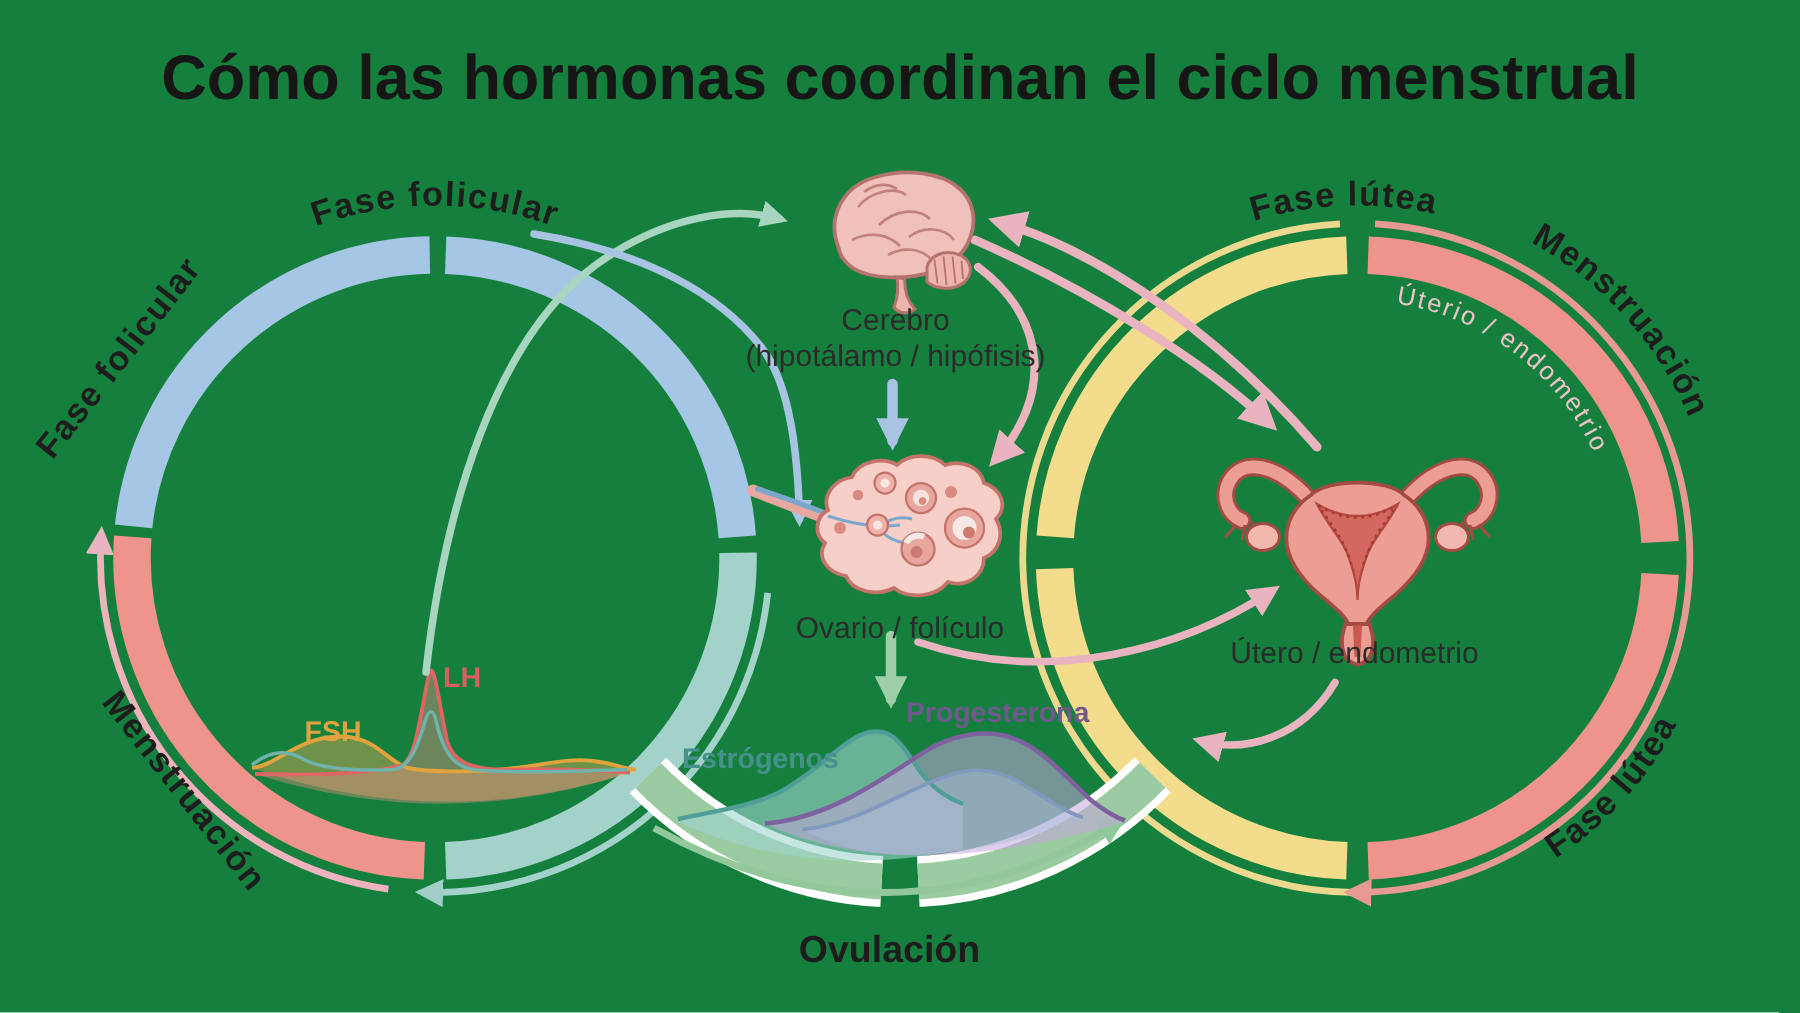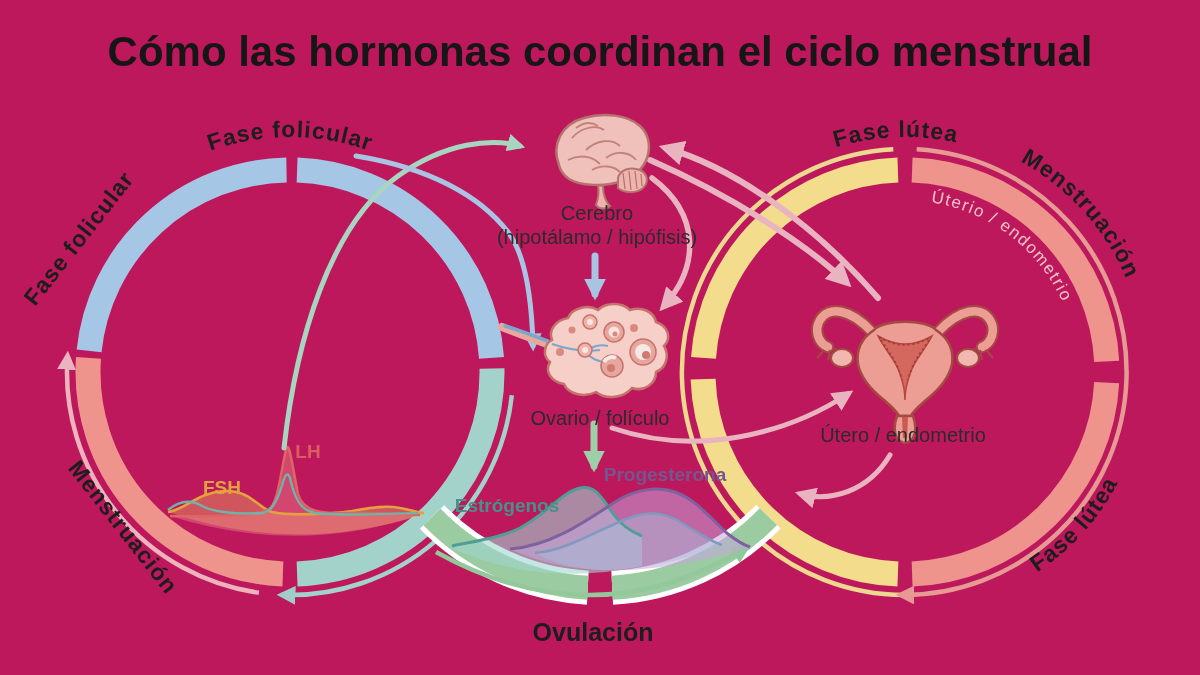--- a/index.html
+++ b/index.html
@@ -1,16 +1,16 @@
 <!DOCTYPE html>
 <html><head>
 <meta charset="utf-8">
 <style>
   html,body{margin:0;padding:0;background:#ffffff;}
-  .stage{width:1200px;height:675px;position:relative;background:#be185d;overflow:hidden;}
+  .stage{width:1200px;height:675px;position:relative;background:#15803d;overflow:hidden;}
   svg{display:block;}
   text{font-family:"Liberation Sans","DejaVu Sans",sans-serif;}
   .title{font-size:42px;font-weight:bold;fill:#161616;letter-spacing:0px;}
   .phase{font-size:23px;font-weight:bold;fill:#1d1d1d;letter-spacing:1px;}
   .organ{font-size:20px;fill:#2b2b2b;}
   .ovulacion{font-size:25px;font-weight:bold;fill:#1d1d1d;}
   .hormone{font-size:19px;font-weight:bold;}
   .curvedpink{font-size:17px;fill:#eec3c9;letter-spacing:1.5px;}
 </style>
 </head>

